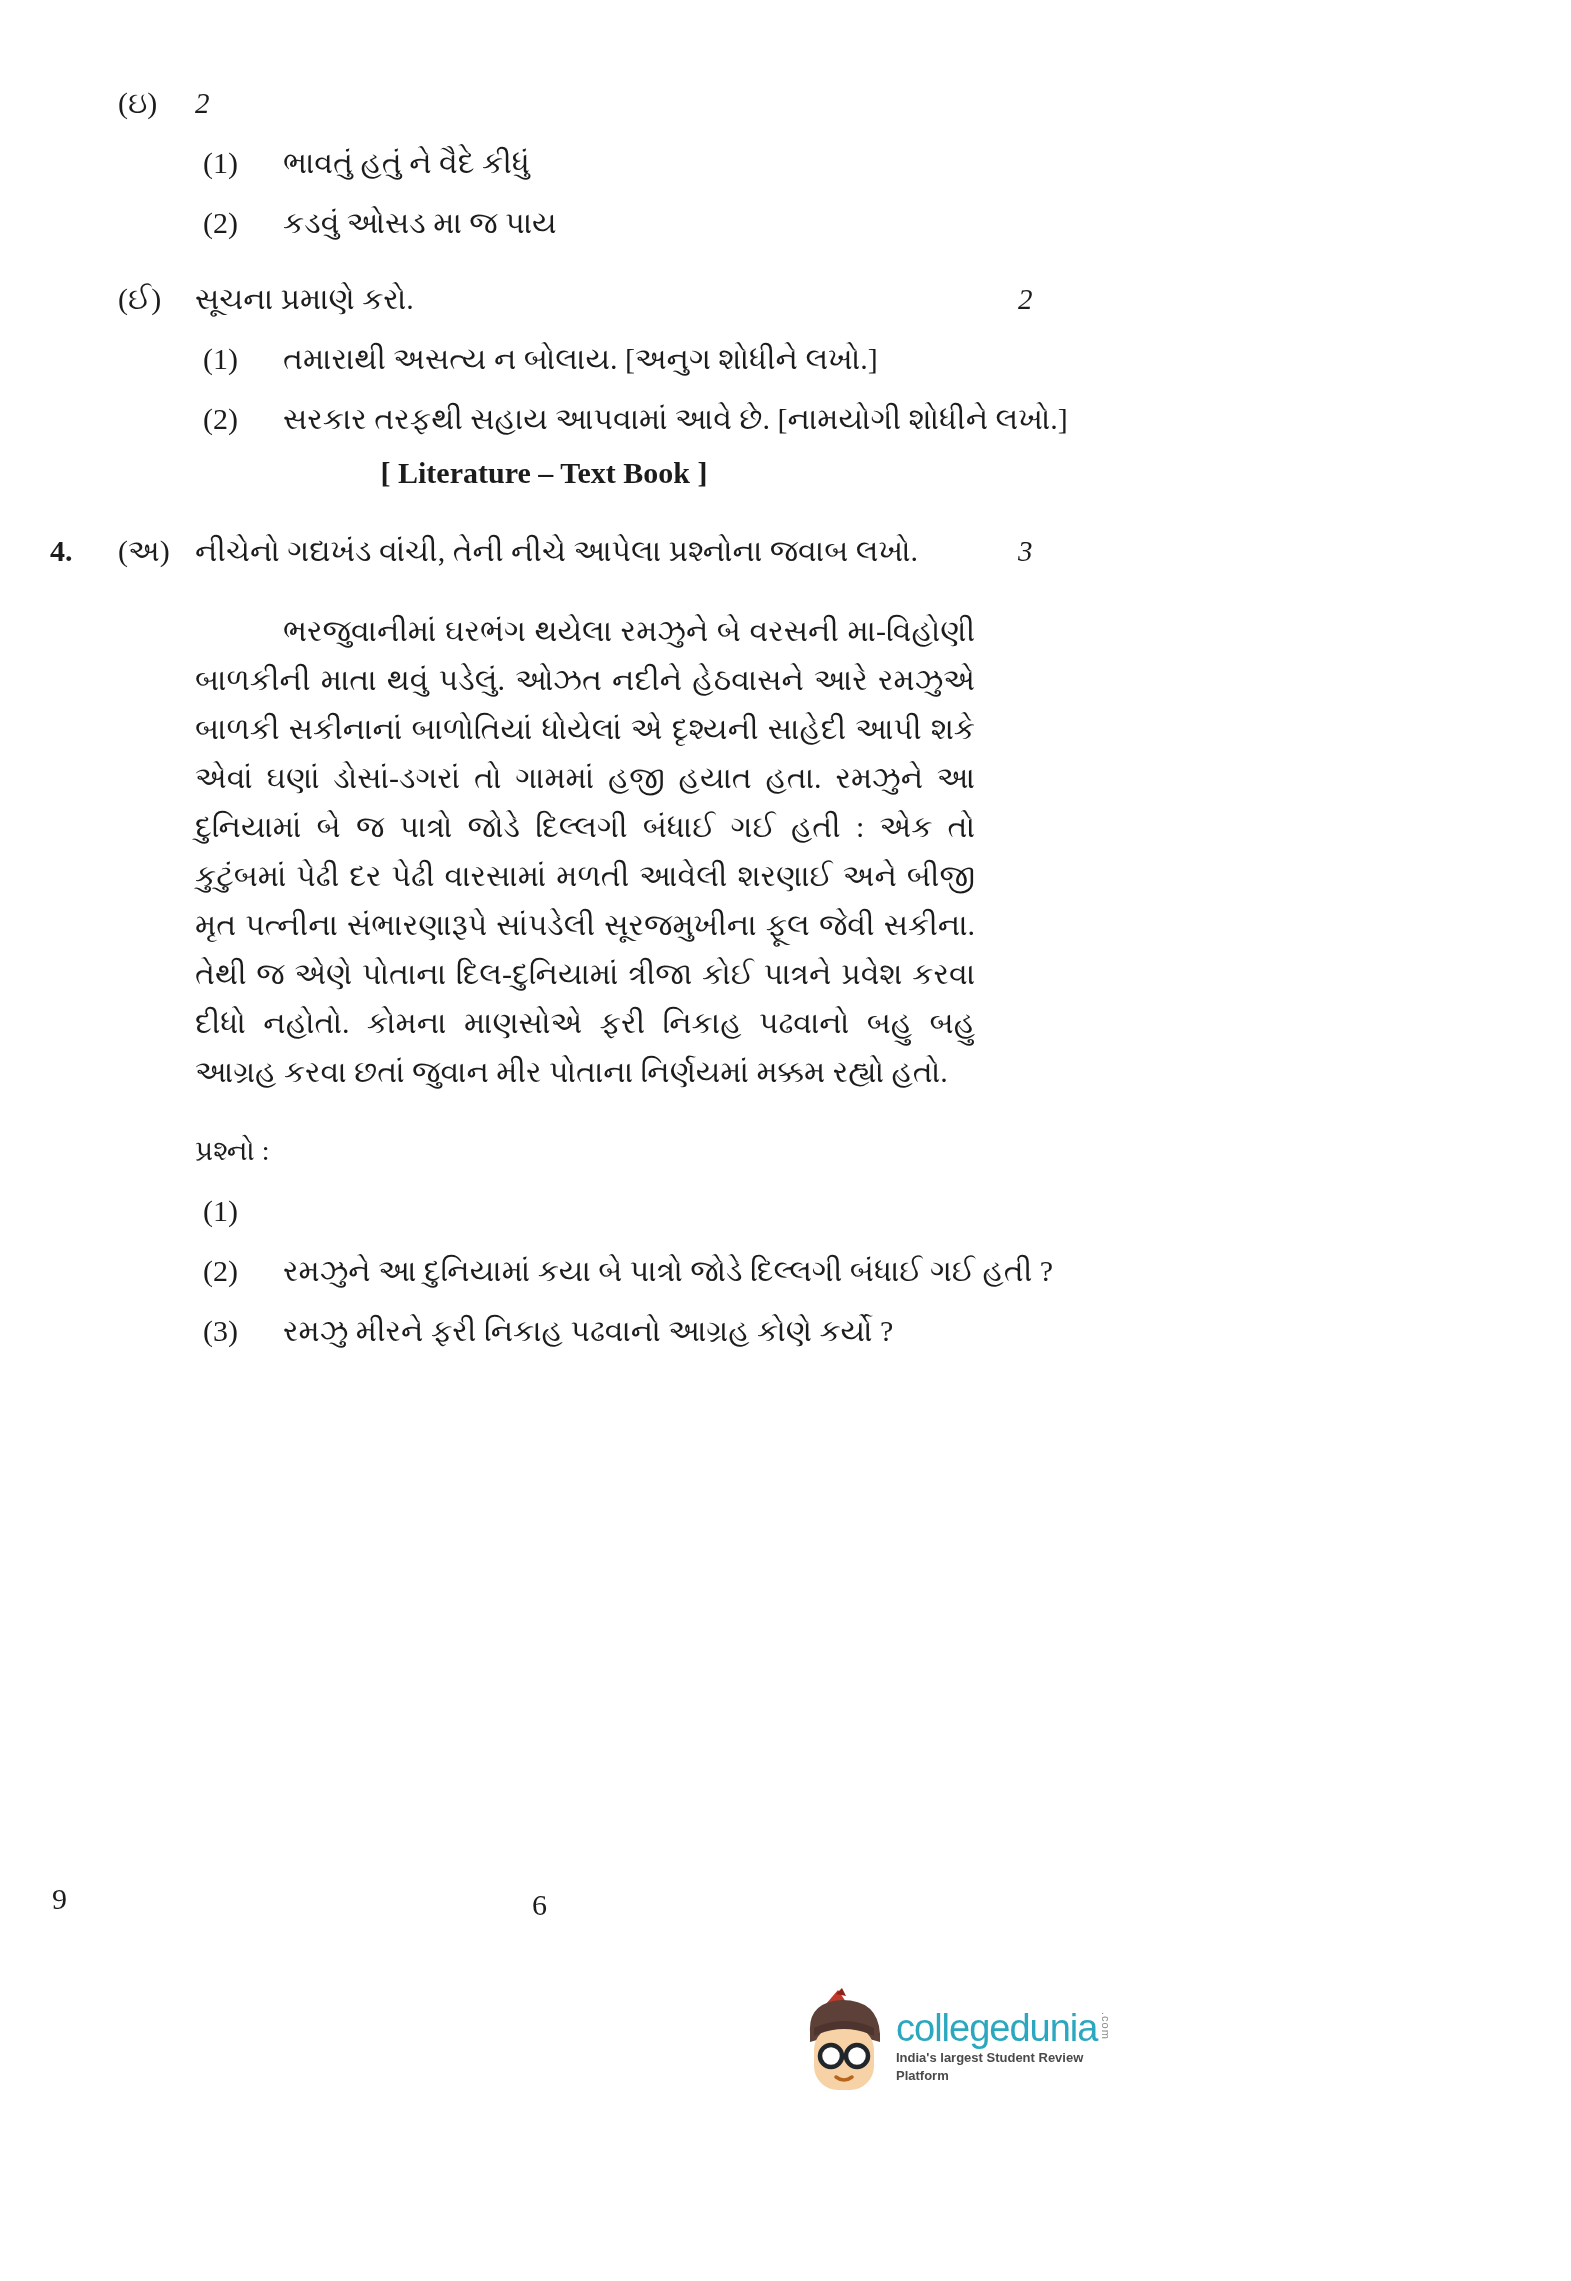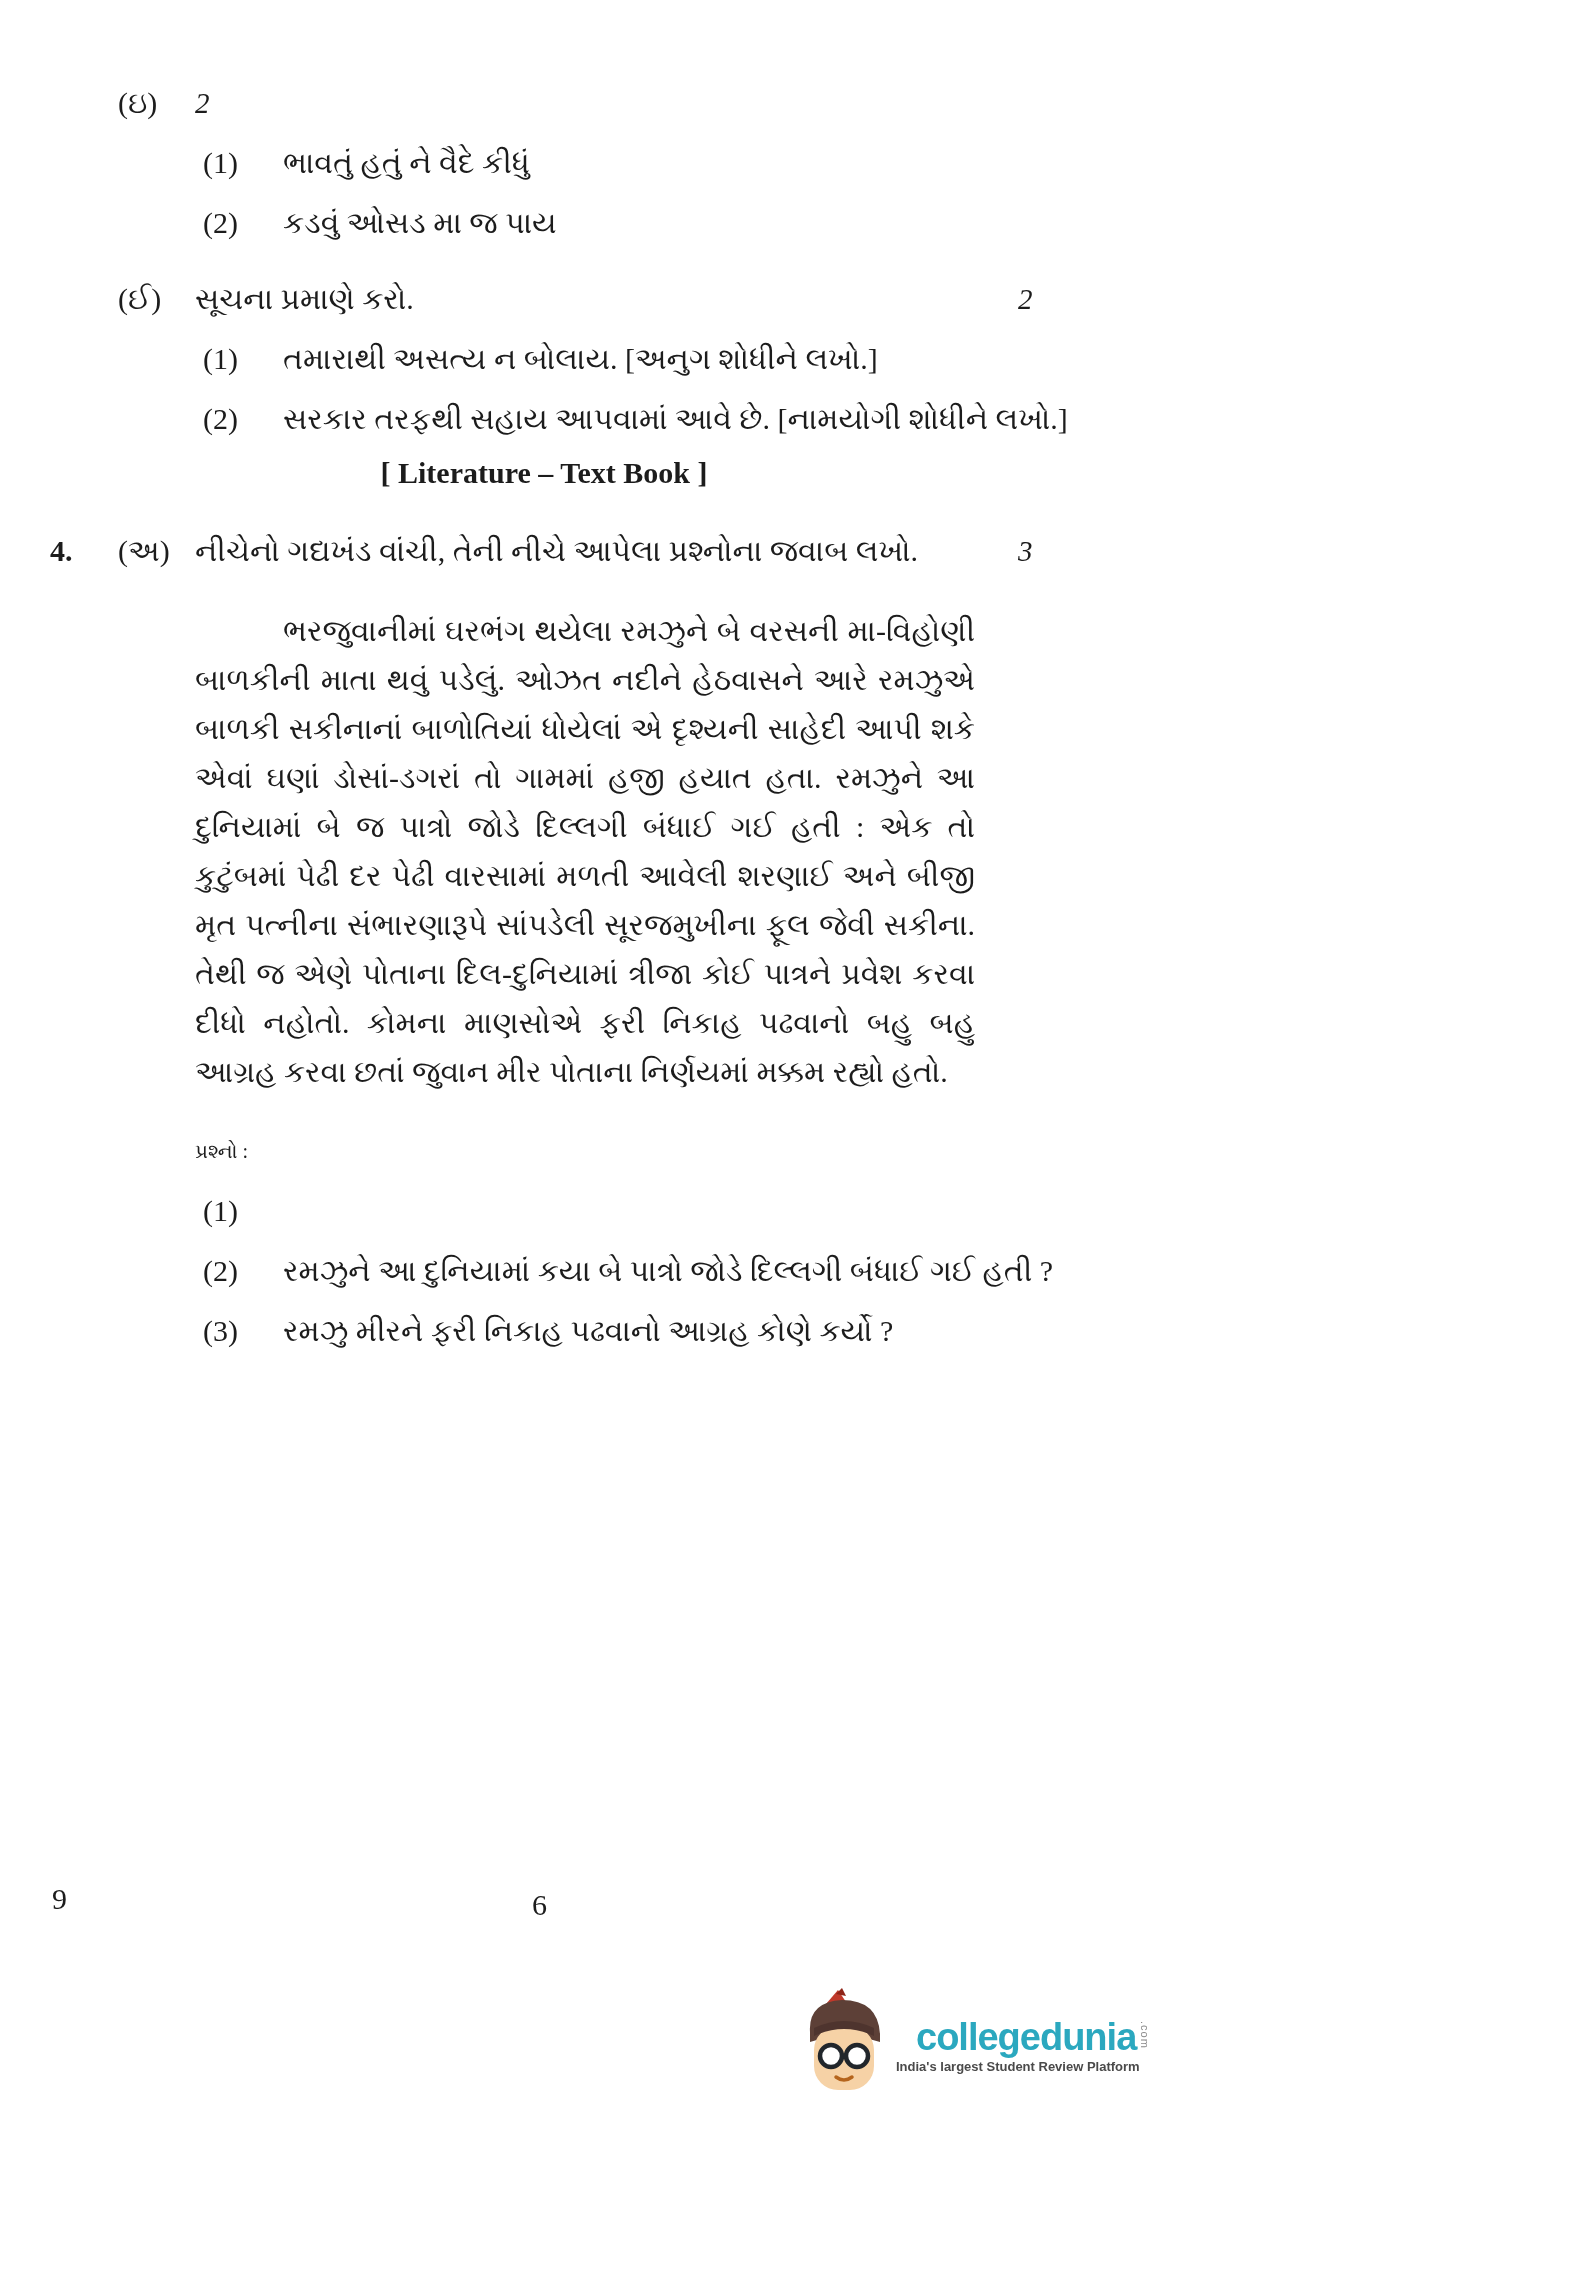--- a/index.html
+++ b/index.html
@@ -56,21 +56,21 @@
   .q4row { margin-top: 32px; }
   .passage {
     margin: 32px 105px 0 195px;
     text-align: justify;
     text-indent: 88px;
     font-size: 30px;
     line-height: 49px;
   }
   .qs-heading {
     margin: 32px 0 0 195px;
-    font-size: 20px;
+    font-size: 28px;
     line-height: 46px;
   }
   .subq { margin-top: 17px; }
   .footer-left {
     position: absolute;
     left: 52px; top: 1882px;
     font-size: 30px;
   }
   .footer-center {
     position: absolute;
@@ -83,25 +83,24 @@
     width: 320px;
     display: flex;
     align-items: center;
     font-family: "Liberation Sans", "DejaVu Sans", sans-serif;
   }
   .brand .mascot-wrap { flex: 0 0 92px; }
   .brand .text-col { margin-left: 6px; }
   .brand .logo-line { display: flex; align-items: flex-start; }
   .brand .logo-text {
     color: #2BA8BF;
-    font-weight: bold;
+    font-weight: normal;
     font-size: 38px;
     letter-spacing: -1px;
     line-height: 40px;
-    margin-left: 20px;
   }
   .brand .dotcom {
     writing-mode: vertical-rl;
     font-size: 11px;
     color: #8a8a8a;
     margin-left: 3px;
     margin-top: 4px;
     letter-spacing: 1px;
   }
   .brand .tagline {

